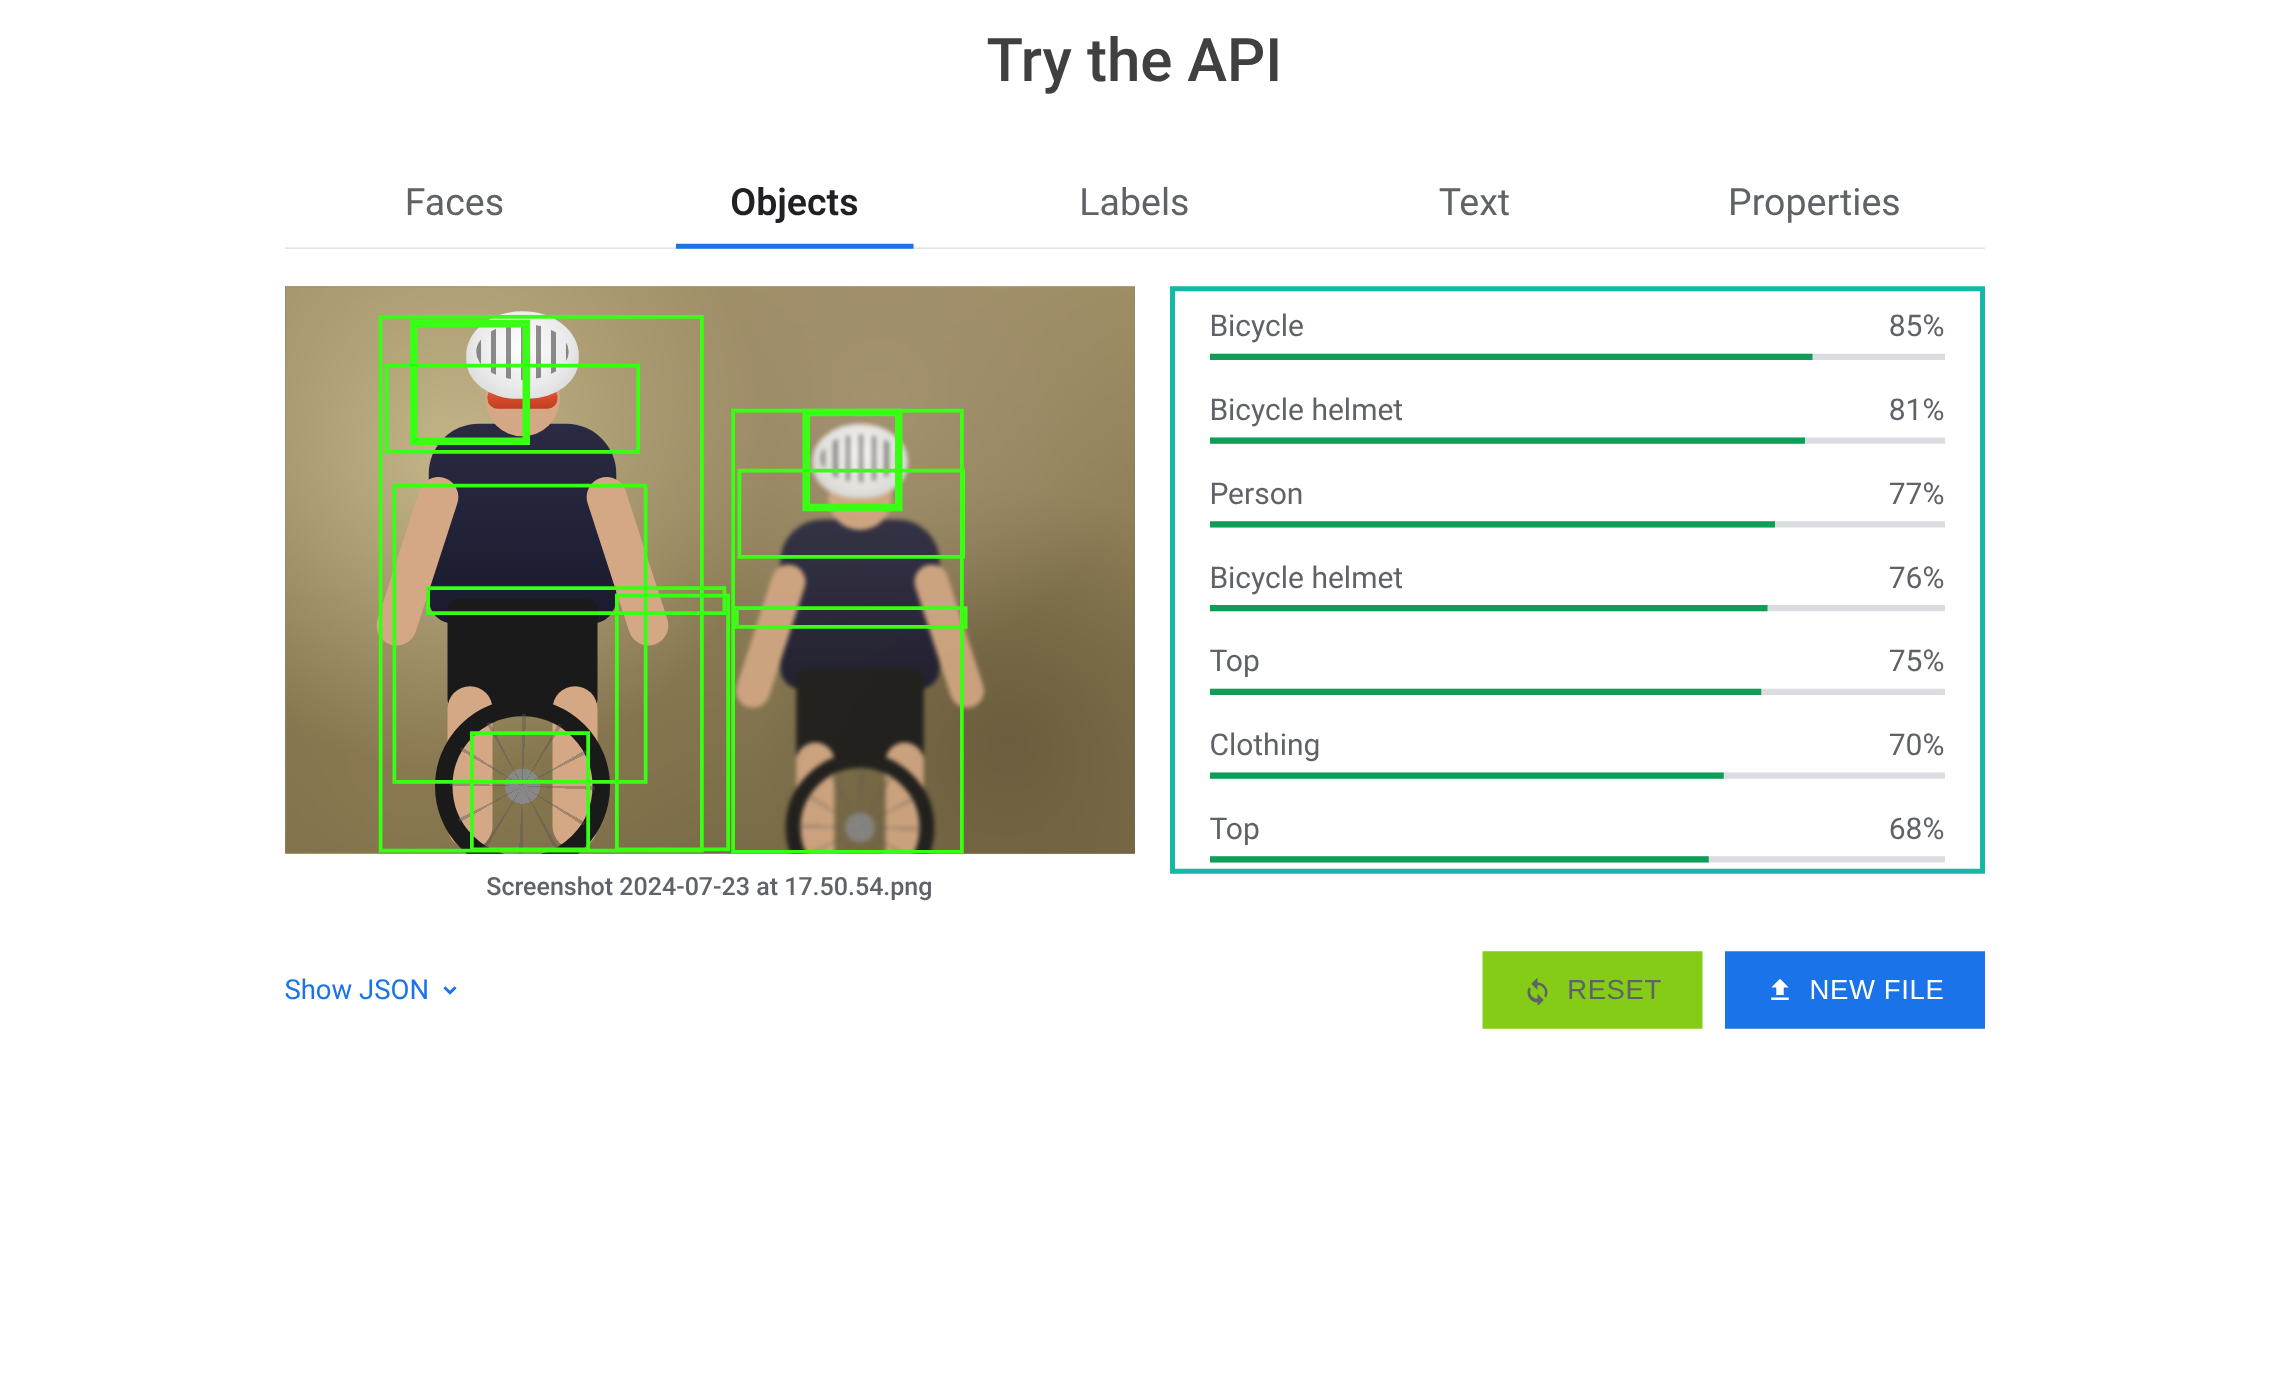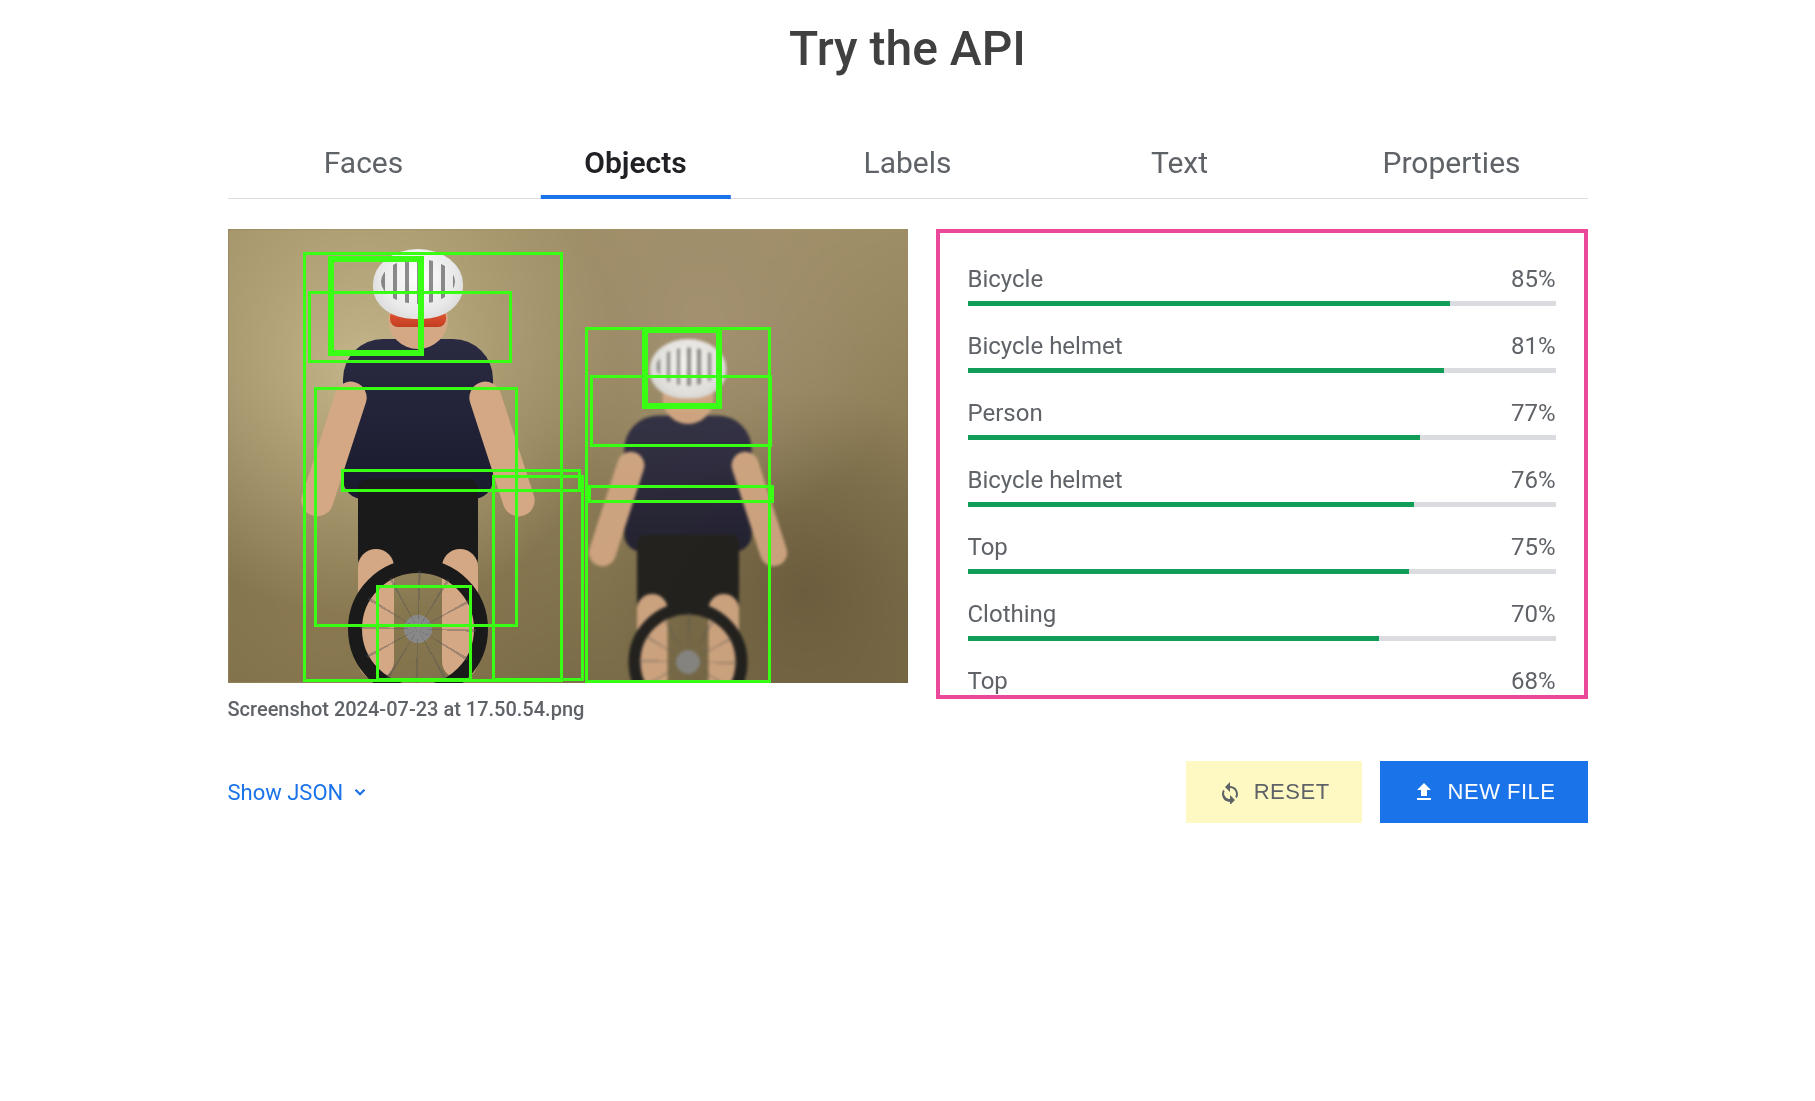--- a/index.html
+++ b/index.html
@@ -168,30 +168,30 @@
     opacity: 0.4;
   }
   
   .det {
     position: absolute;
     border: 3px solid #39ff14;
     box-sizing: border-box;
   }
   .det.thick { border-width: 6px; }
   .caption {
-    text-align: left;
+    text-align: center;
     font-size: 20px;
     color: #5f6368;
     margin-top: 14px;
     font-weight: 500;
   }
   .right {
     flex: 1;
-    border: 4px solid #ec4899;
-    padding: 32px 28px 8px 28px;
+    border: 4px solid #14b8a6;
+    padding: 14px 28px 8px 28px;
     max-height: 470px;
     overflow: hidden;
   }
   .result-row { margin-bottom: 26px; }
   .result-head {
     display: flex;
     justify-content: space-between;
     align-items: baseline;
     margin-bottom: 8px;
   }
@@ -231,21 +231,21 @@
     align-items: center;
     gap: 12px;
     padding: 18px 32px;
     font-size: 22px;
     font-weight: 500;
     letter-spacing: 0.5px;
     cursor: pointer;
     border: none;
   }
   .btn-reset {
-    background: #fef9c3;
+    background: #84cc16;
     color: #5f6368;
     text-align: center;
   }
   .btn-newfile {
     background: #1a73e8;
     color: #fff;
   }
   .icon-svg { width: 24px; height: 24px; }
 </style>
 </head>

